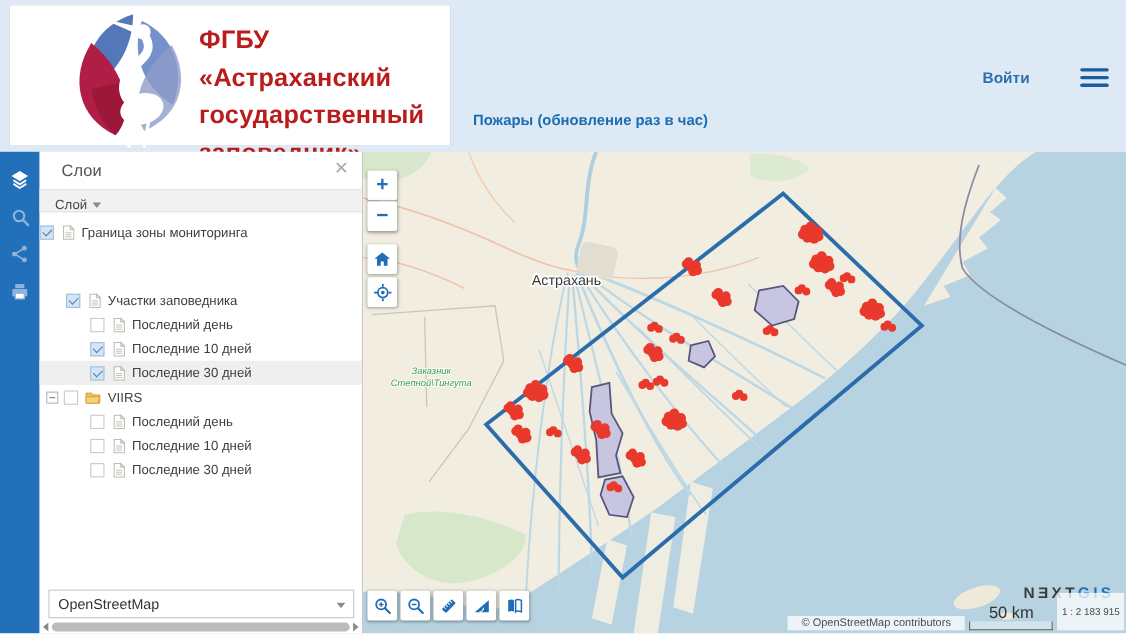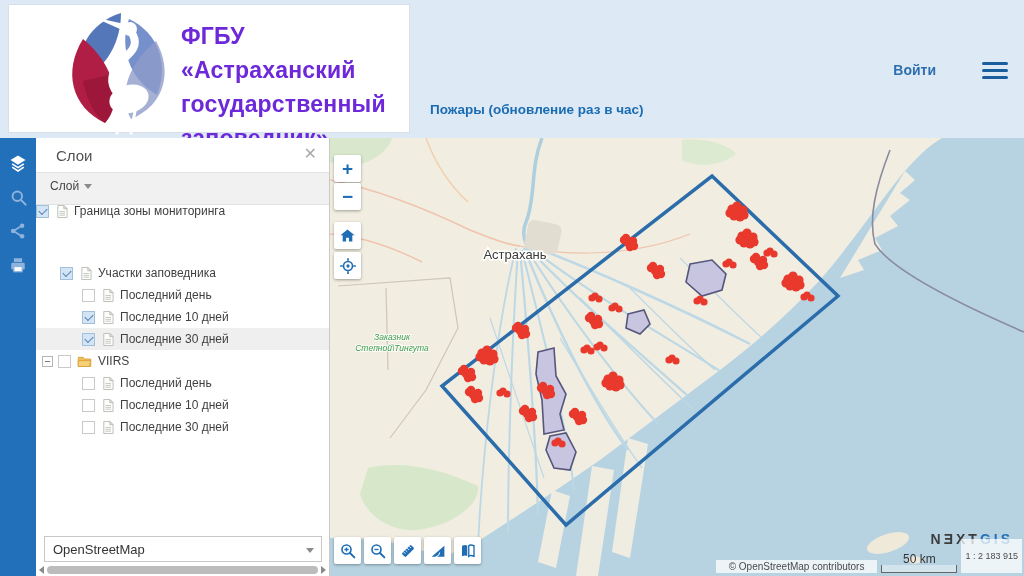--- a/index.html
+++ b/index.html
@@ -2,36 +2,36 @@
 <html><head>
 <meta charset="utf-8">
 <style>
   html,body{margin:0;padding:0;background:#fff;font-family:"Liberation Sans",sans-serif;}
   #app{position:relative;width:1024px;height:576px;overflow:hidden;background:#dde9f4;}
 
   
   #header{position:absolute;left:0;top:0;width:1024px;height:138px;background:#dde9f4;}
   .logo-card{position:absolute;left:8px;top:4px;width:402px;height:129px;background:#ffffff;border:1px solid #d8dfeb;box-sizing:border-box;}
   .logo-svg{position:absolute;left:48px;top:4px;}
-  .org-title{position:absolute;left:172px;top:14px;font-size:23px;font-weight:700;color:#6d28d9;line-height:34px;letter-spacing:.2px;}
+  .org-title{position:absolute;left:172px;top:14px;font-size:23px;font-weight:700;color:#b91c1c;line-height:34px;letter-spacing:.2px;}
   .subtitle{position:absolute;left:430px;top:62px;font-size:13.5px;font-weight:700;color:#1a6cb3;margin-top:40px;}
   .login{position:absolute;right:88px;top:62px;font-size:14px;font-weight:700;color:#2e6fad;cursor:pointer;}
   .burger{position:absolute;right:16px;top:62px;width:26px;height:17px;cursor:pointer;}
   .burger span{display:block;height:3.2px;background:#1b5e9e;border-radius:2px;margin-bottom:3.6px;}
 
   
   #rail{position:absolute;left:0;top:138px;width:36px;height:438px;background:#2170b9;}
   .rail-btn{width:36px;height:34px;display:flex;align-items:center;justify-content:center;cursor:pointer;}
 
   
   #panel{position:absolute;left:36px;top:138px;width:294px;height:438px;background:#fff;border-right:1px solid #c9c9c9;box-sizing:border-box;}
   .panel-head{position:absolute;left:0;top:0;width:100%;height:34px;}
   .panel-title{position:absolute;left:20px;top:9px;font-size:15px;color:#525252;}
   .panel-close{position:absolute;right:12px;top:7px;font-size:16px;color:#a9a9a9;cursor:pointer;line-height:18px;}
-  .panel-toolbar{position:absolute;left:0;top:34px;width:100%;height:33px;background:#f1f1f1;border-top:1px solid #e2e2e2;border-bottom:1px solid #e2e2e2;box-sizing:border-box;cursor:pointer;}
+  .panel-toolbar{position:absolute;left:0;top:34px;width:100%;height:21px;background:#f1f1f1;border-top:1px solid #e2e2e2;border-bottom:1px solid #e2e2e2;box-sizing:border-box;cursor:pointer;}
   .panel-toolbar .tb-label{position:absolute;left:14px;top:6px;font-size:12px;color:#454545;}
   .caret{display:inline-block;width:0;height:0;border-left:4px solid transparent;border-right:4px solid transparent;border-top:5px solid #8b8b8b;vertical-align:middle;margin-left:5px;}
   #tree{position:absolute;left:0;top:62px;width:100%;}
   .trow{position:relative;height:22px;display:flex;align-items:center;cursor:pointer;}
   .trow.hl{background:#efefef;}
   .toggle{width:11px;height:11px;border:1px solid #b5b5b5;background:#fdfdfd;box-sizing:border-box;position:relative;margin-right:5px;flex:none;}
   .toggle::after{content:"";position:absolute;left:2px;right:2px;top:4px;height:1.6px;background:#7b7b7b;}
   .cb{width:13px;height:13px;border:1px solid #c9c9c9;background:#fff;box-sizing:border-box;position:relative;margin-right:6px;flex:none;}
   .cb .mark{display:none;position:absolute;left:2px;top:2.5px;width:7px;height:4px;border-left:1.8px solid #4f7fb3;border-bottom:1.8px solid #4f7fb3;transform:rotate(-45deg);}
   .cb.on{background:#d3e4f4;border-color:#a3c0da;}
@@ -53,21 +53,21 @@
   #map{position:absolute;left:330px;top:138px;width:694px;height:438px;background:#f1ede1;overflow:hidden;}
   #mapsvg{position:absolute;left:0;top:0;}
   .mapbtn{position:absolute;width:27px;height:27px;background:#fff;border-radius:2px;box-shadow:0 1px 3px rgba(0,0,0,.35);display:flex;align-items:center;justify-content:center;color:#1f6eb5;font-size:19px;font-weight:700;cursor:pointer;user-select:none;}
   .city-label{font-size:13px;fill:#3a3a3a;paint-order:stroke;stroke:#ffffff;stroke-width:3px;font-family:"Liberation Sans",sans-serif;}
   .sanct-label{font-size:8.5px;font-style:italic;fill:#3f9e52;paint-order:stroke;stroke:#fbfaf4;stroke-width:2px;font-family:"Liberation Sans",sans-serif;}
   .brand{position:absolute;right:11px;top:393px;font-size:14px;font-weight:700;letter-spacing:3px;cursor:pointer;}
   .brand .b1{color:#3d3d3d;} .brand .b2{color:#2272b8;}
   .overlaybar{position:absolute;right:2px;bottom:3px;display:flex;align-items:flex-end;gap:4px;}
   .attrib{background:rgba(255,255,255,.75);padding:1px 13px;font-size:10px;color:#4a4a4a;cursor:pointer;}
   .scalebox{width:76px;text-align:center;}
-  .scalebox .sc-label{font-size:12px;color:#333;margin-bottom:-1px;}
+  .scalebox .sc-label{font-size:15px;color:#333;margin-bottom:-1px;}
   .scalebox .sc-bar{height:7px;border:1.5px solid #666;border-top:none;background:rgba(255,255,255,.4);}
   .ratio{background:rgba(255,255,255,.75);padding:12px 4px;font-size:9px;color:#4a4a4a;}
 </style>
 </head>
 <body>
 
 <div id="app">
 
   <div id="header">
     <div class="logo-card">

